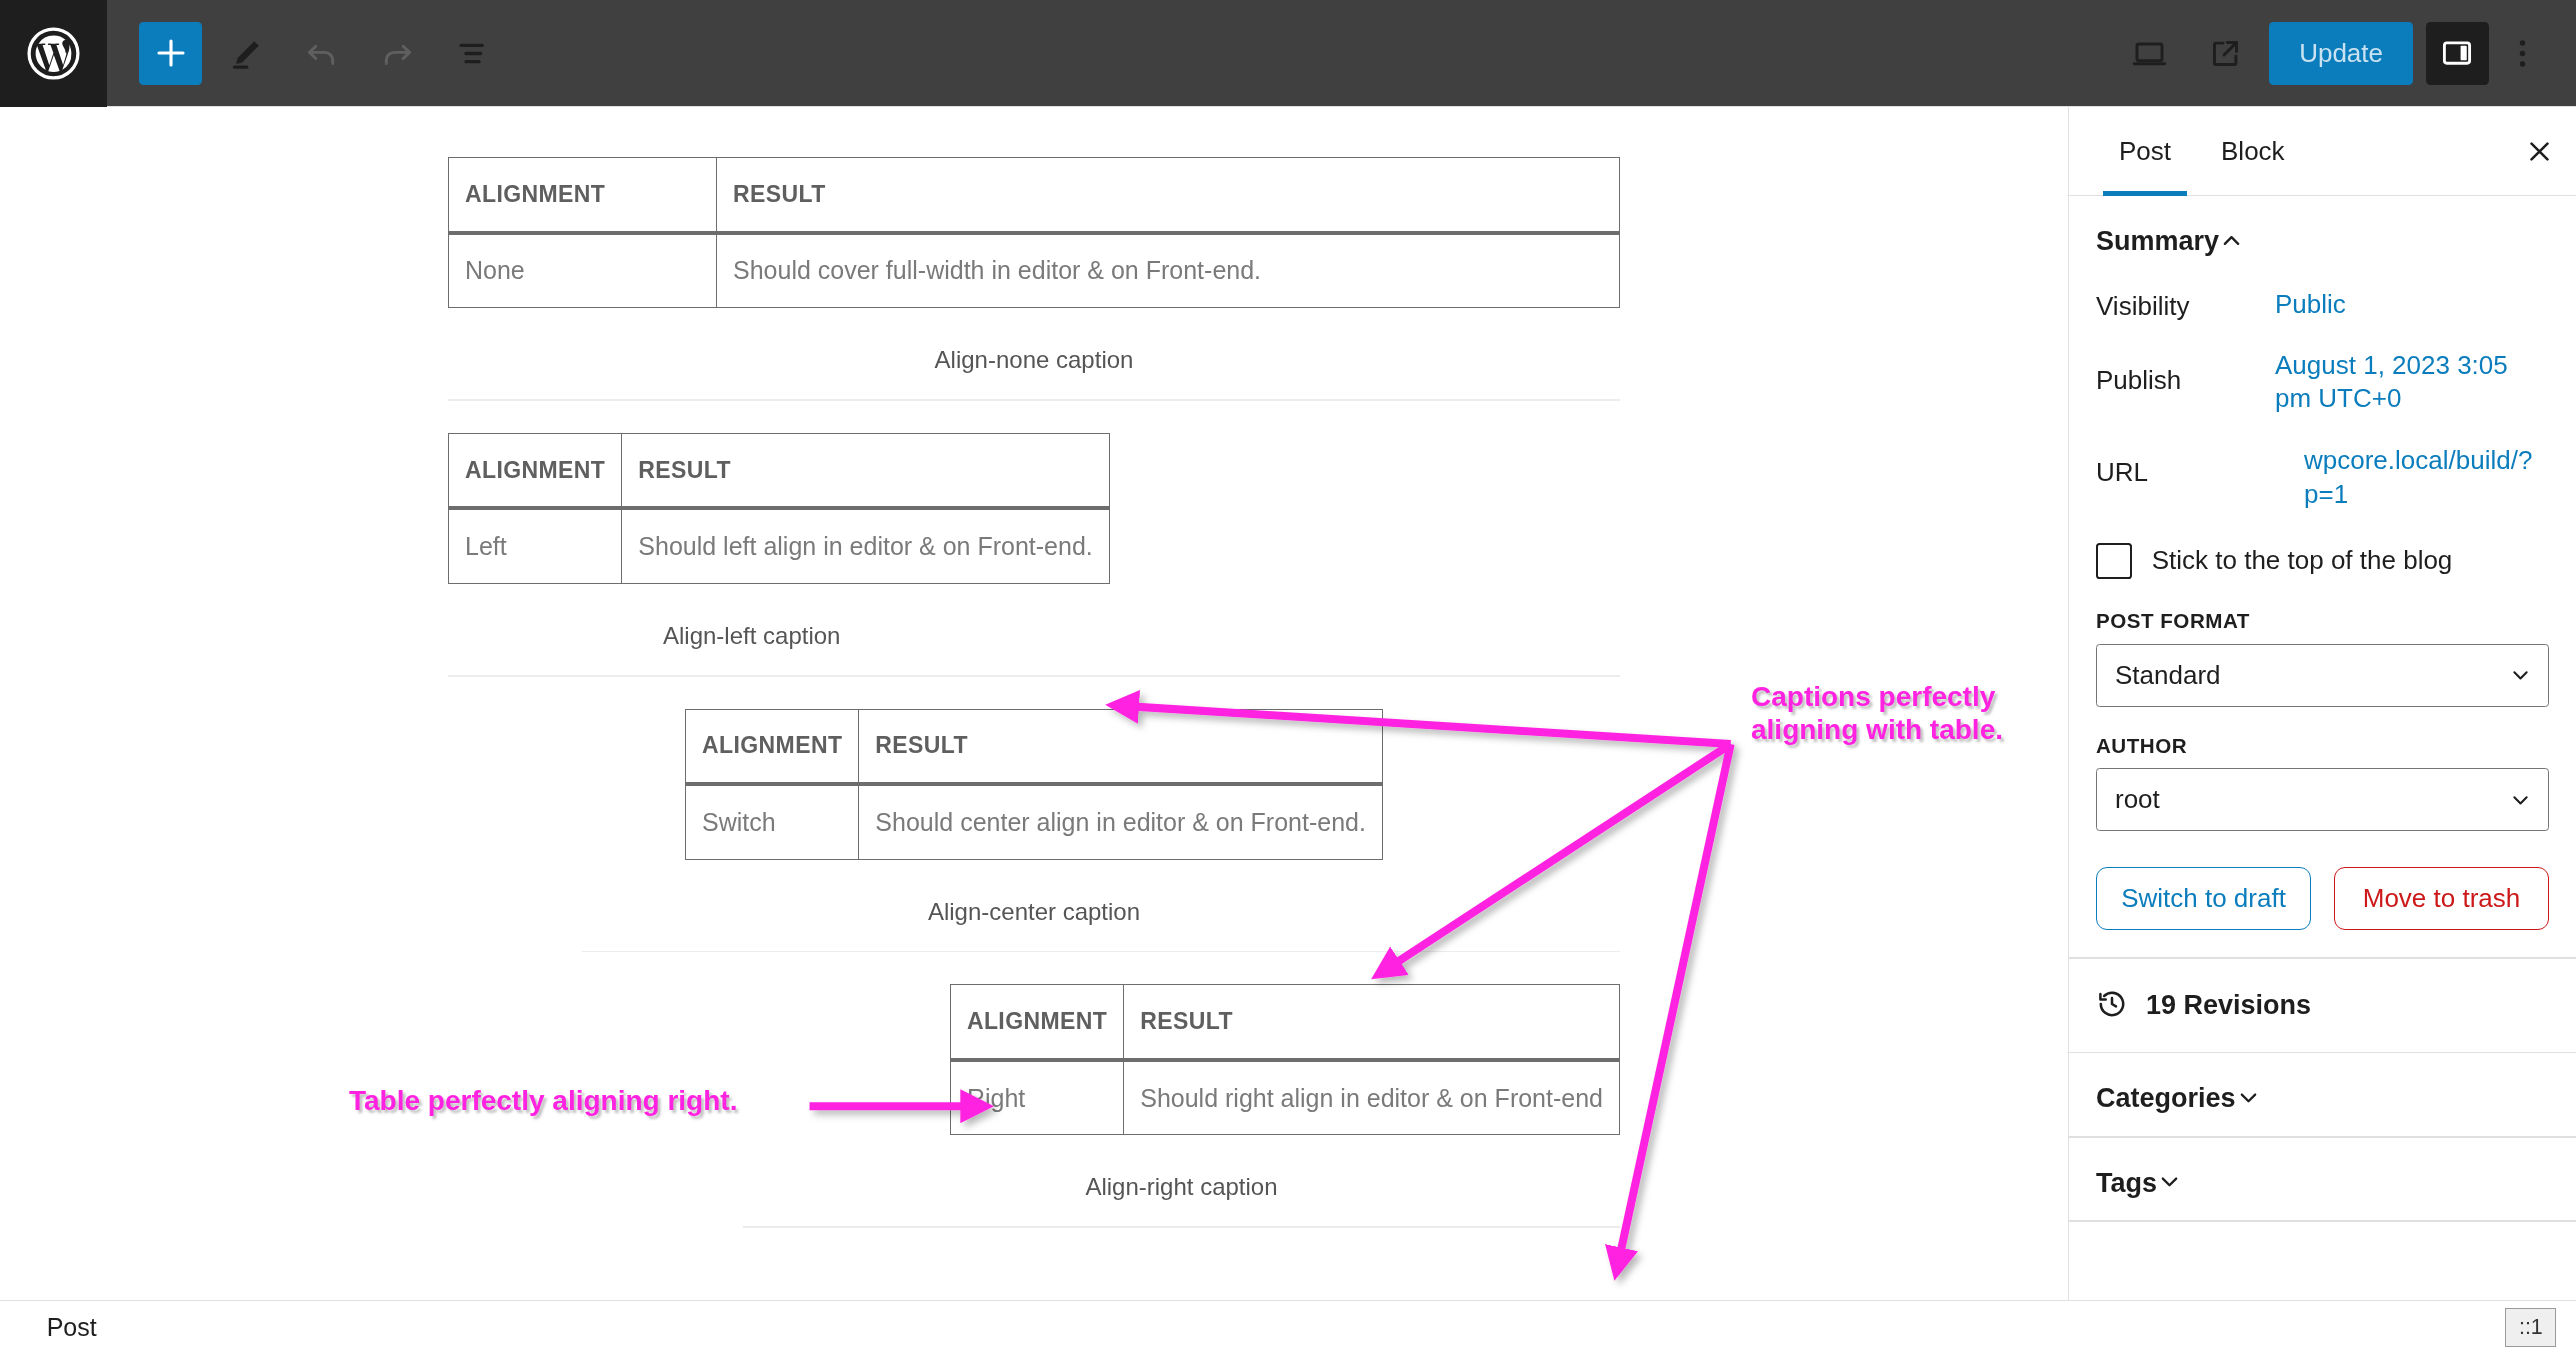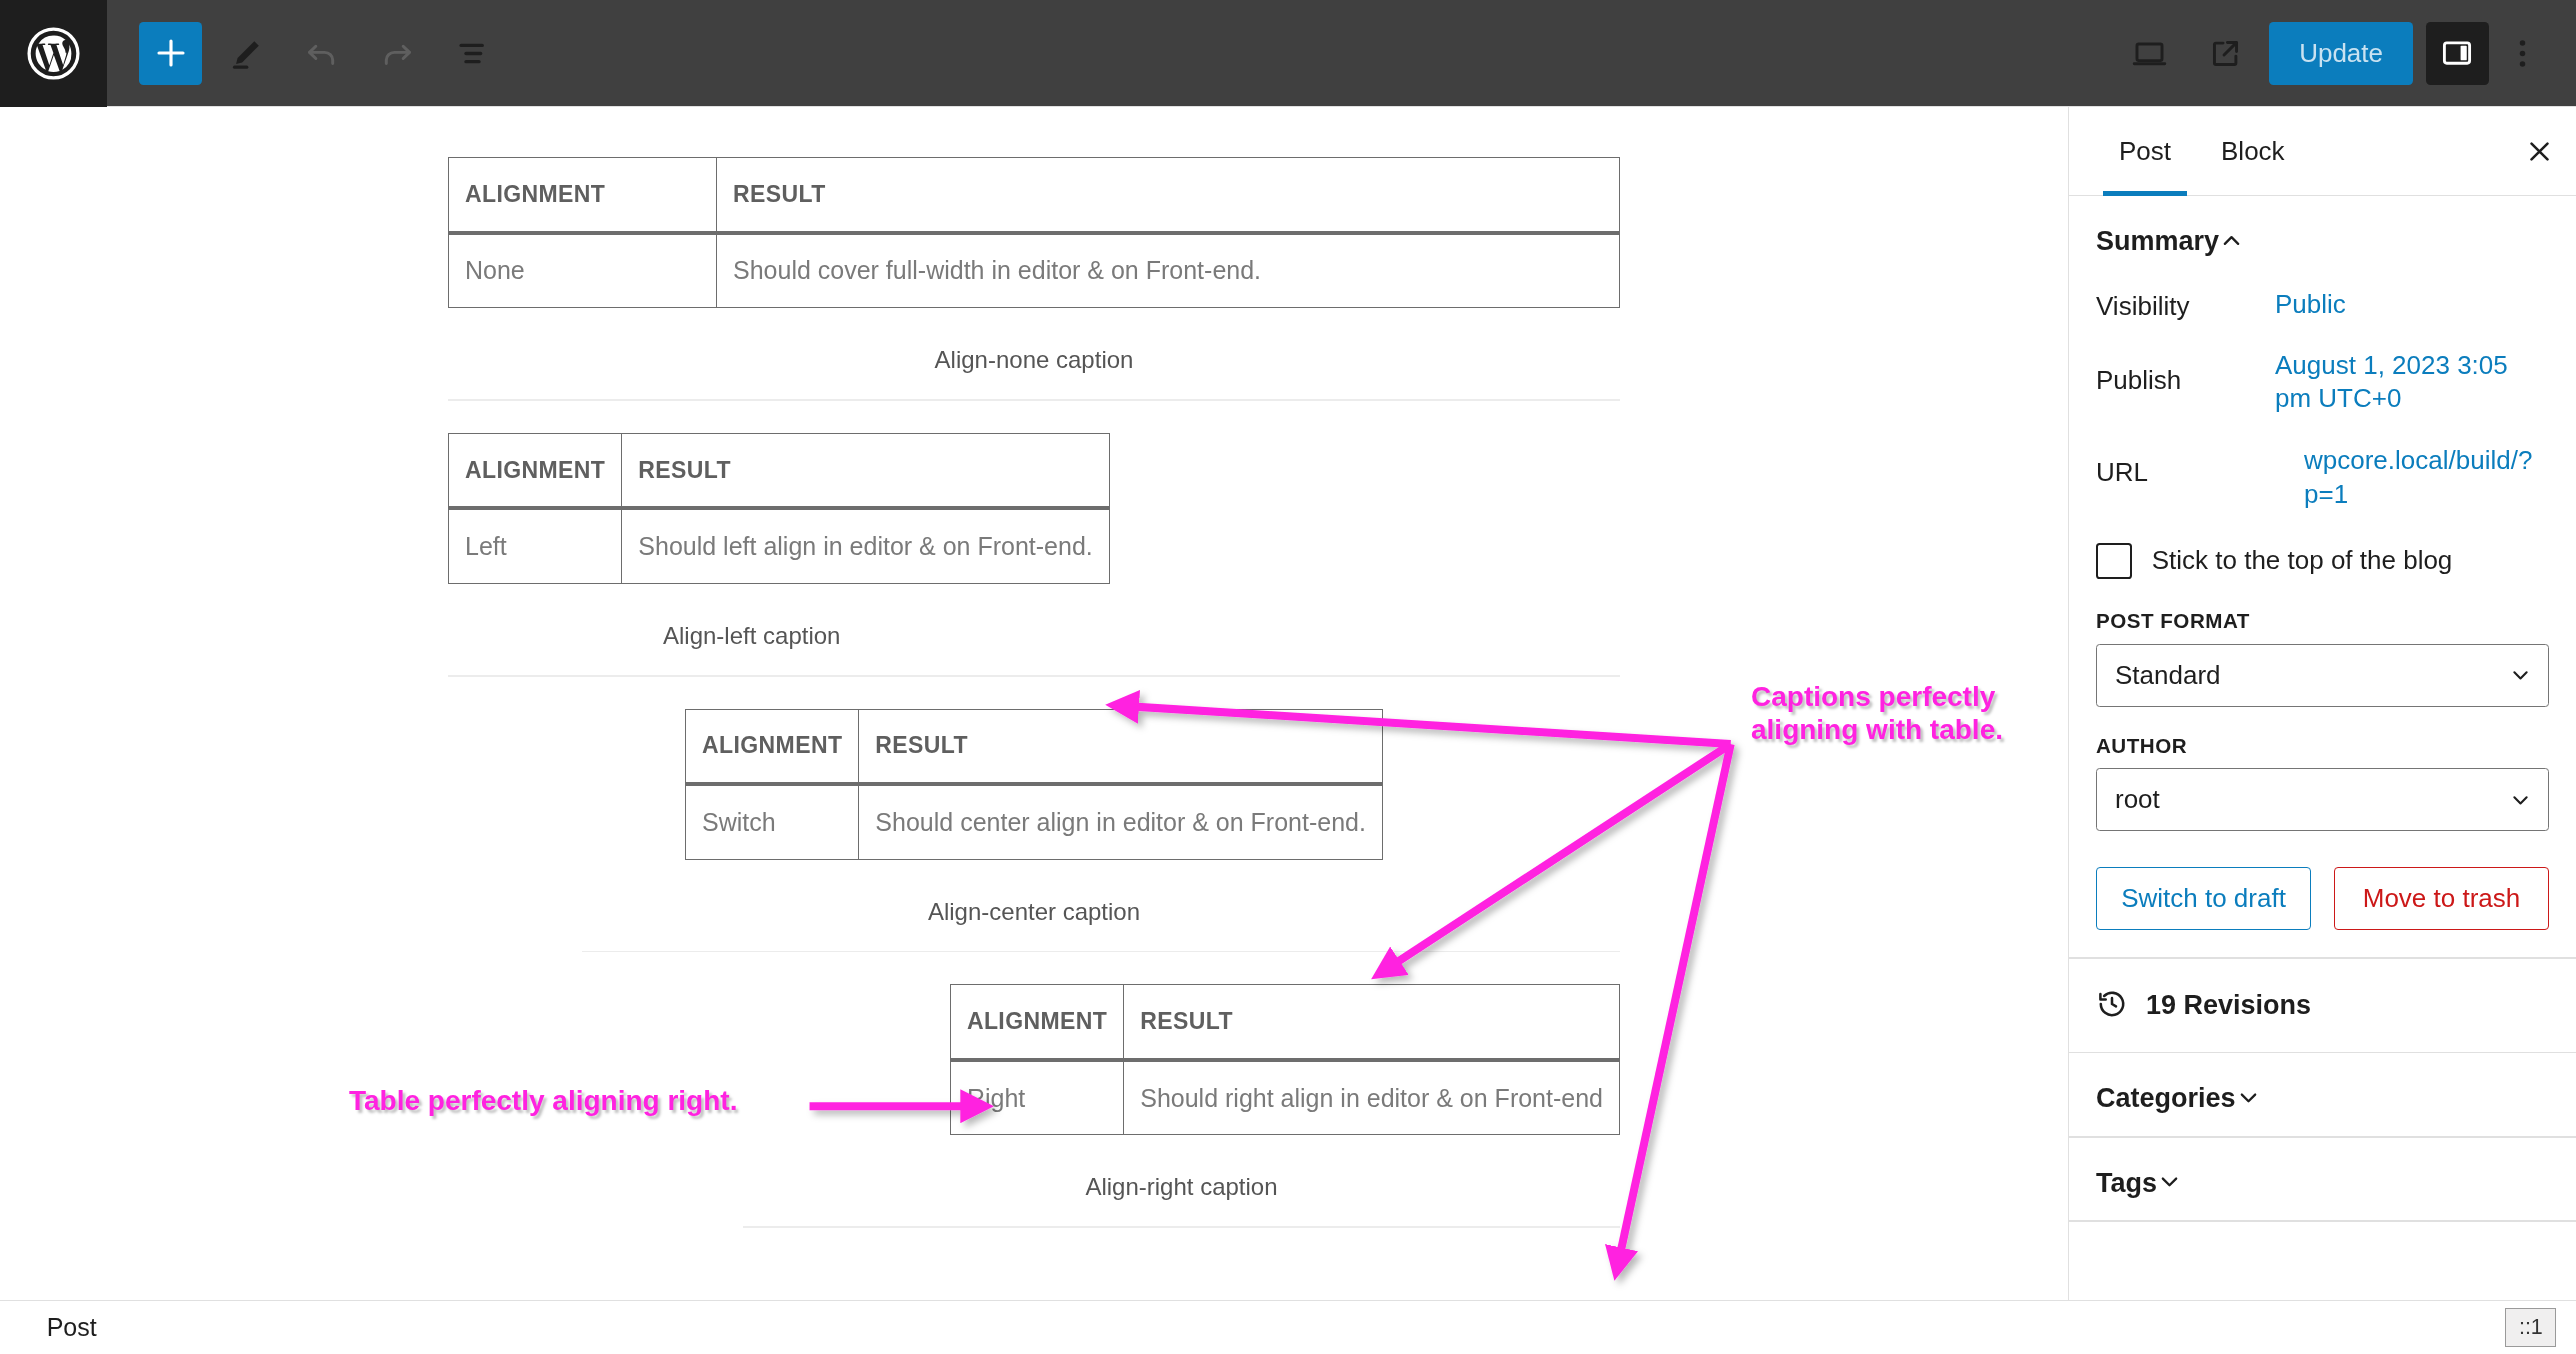--- a/index.html
+++ b/index.html
@@ -156,21 +156,21 @@
   .select-box {
     position: relative; height: 63px; border: 1.8px solid #757575; border-radius: 3.6px;
     display: flex; align-items: center; padding: 0 18px; font-size: 26px;
     color: #1e1e1e; background: #fff; cursor: pointer;
   }
   .select-box .chev-s { position: absolute; right: 16px; top: 50%; transform: translateY(-50%); }
   .select-box .chev-s svg { width: 23px; height: 23px; display: block; }
 
   .btn-row { display: flex; gap: 23px; padding: 30px 27px 27px; }
   .outline-btn {
-    flex: 1; height: 63px; border-radius: 4px; background: #fff;
+    flex: 1; height: 63px; border-radius: 11px; background: #fff;
     font-size: 26px; cursor: pointer; font-family: "Liberation Sans", sans-serif;
   }
   .btn-draft { border: 1.8px solid #0b7dbd; color: #0b7dbd; }
   .btn-trash { border: 1.8px solid #cc1818; color: #cc1818; text-align: center; }
 
   .sep { height: 1.8px; background: #e0e0e0; }
 
   .rev-row { display: flex; align-items: center; gap: 18px; padding: 29px 27px; cursor: pointer; }
   .rev-row svg { width: 32px; height: 32px; flex: none; }
   .rev-label { font-size: 27px; font-weight: bold; color: #1e1e1e; }

